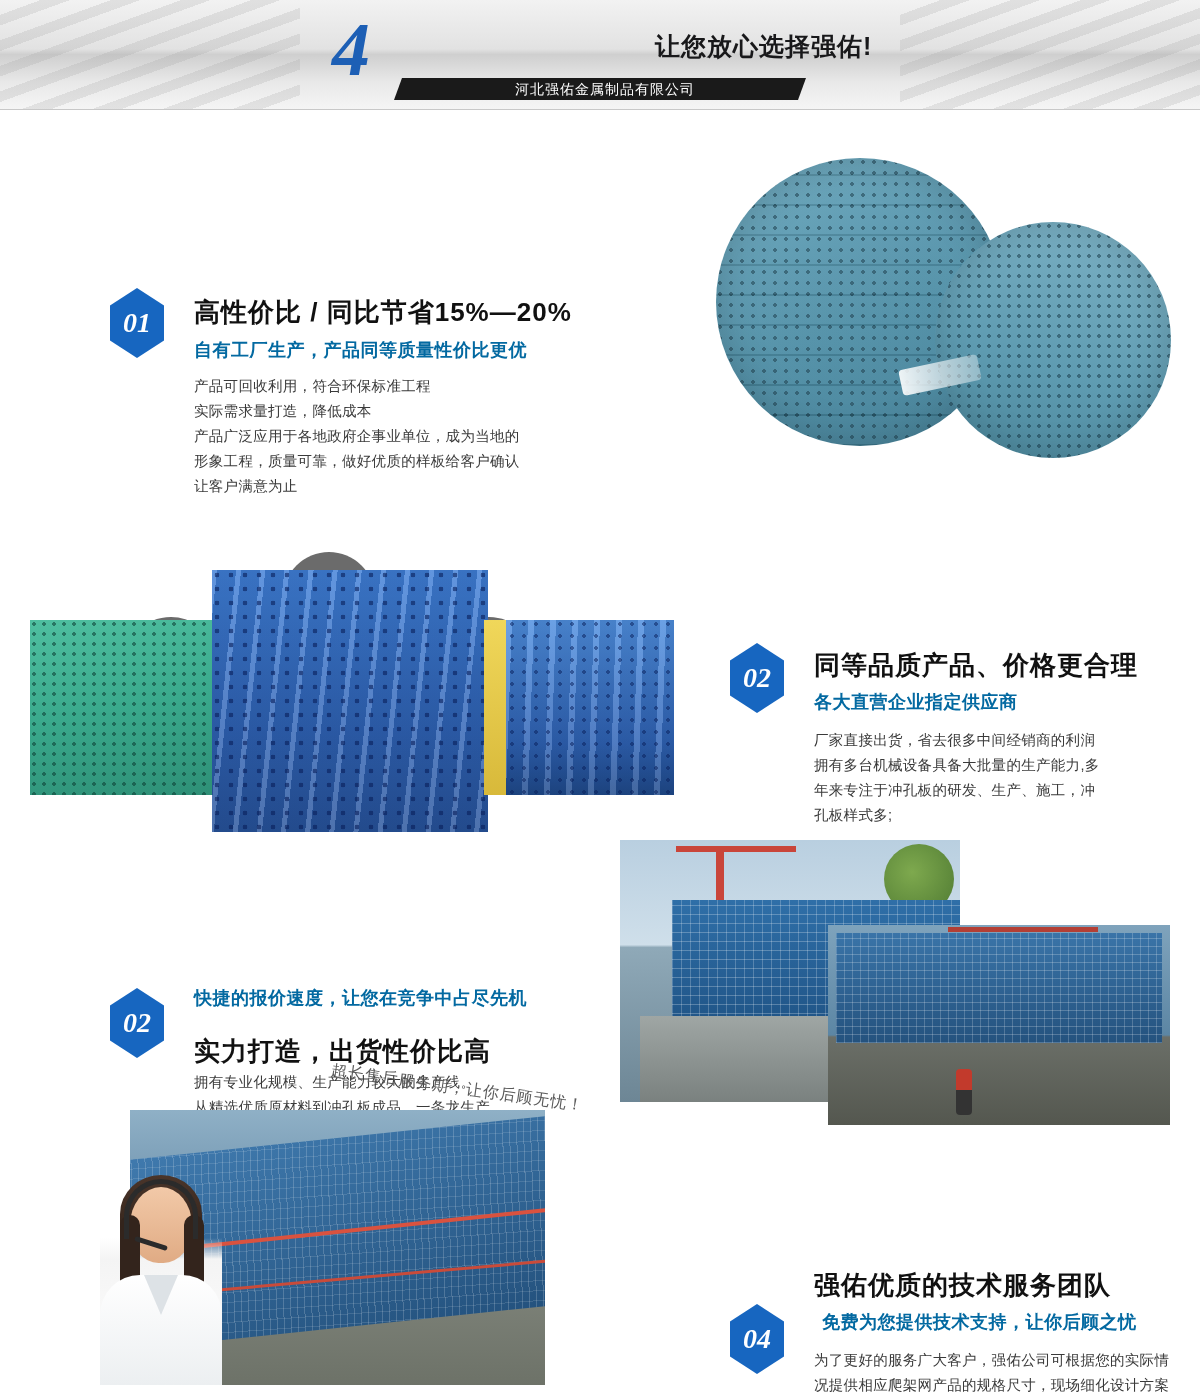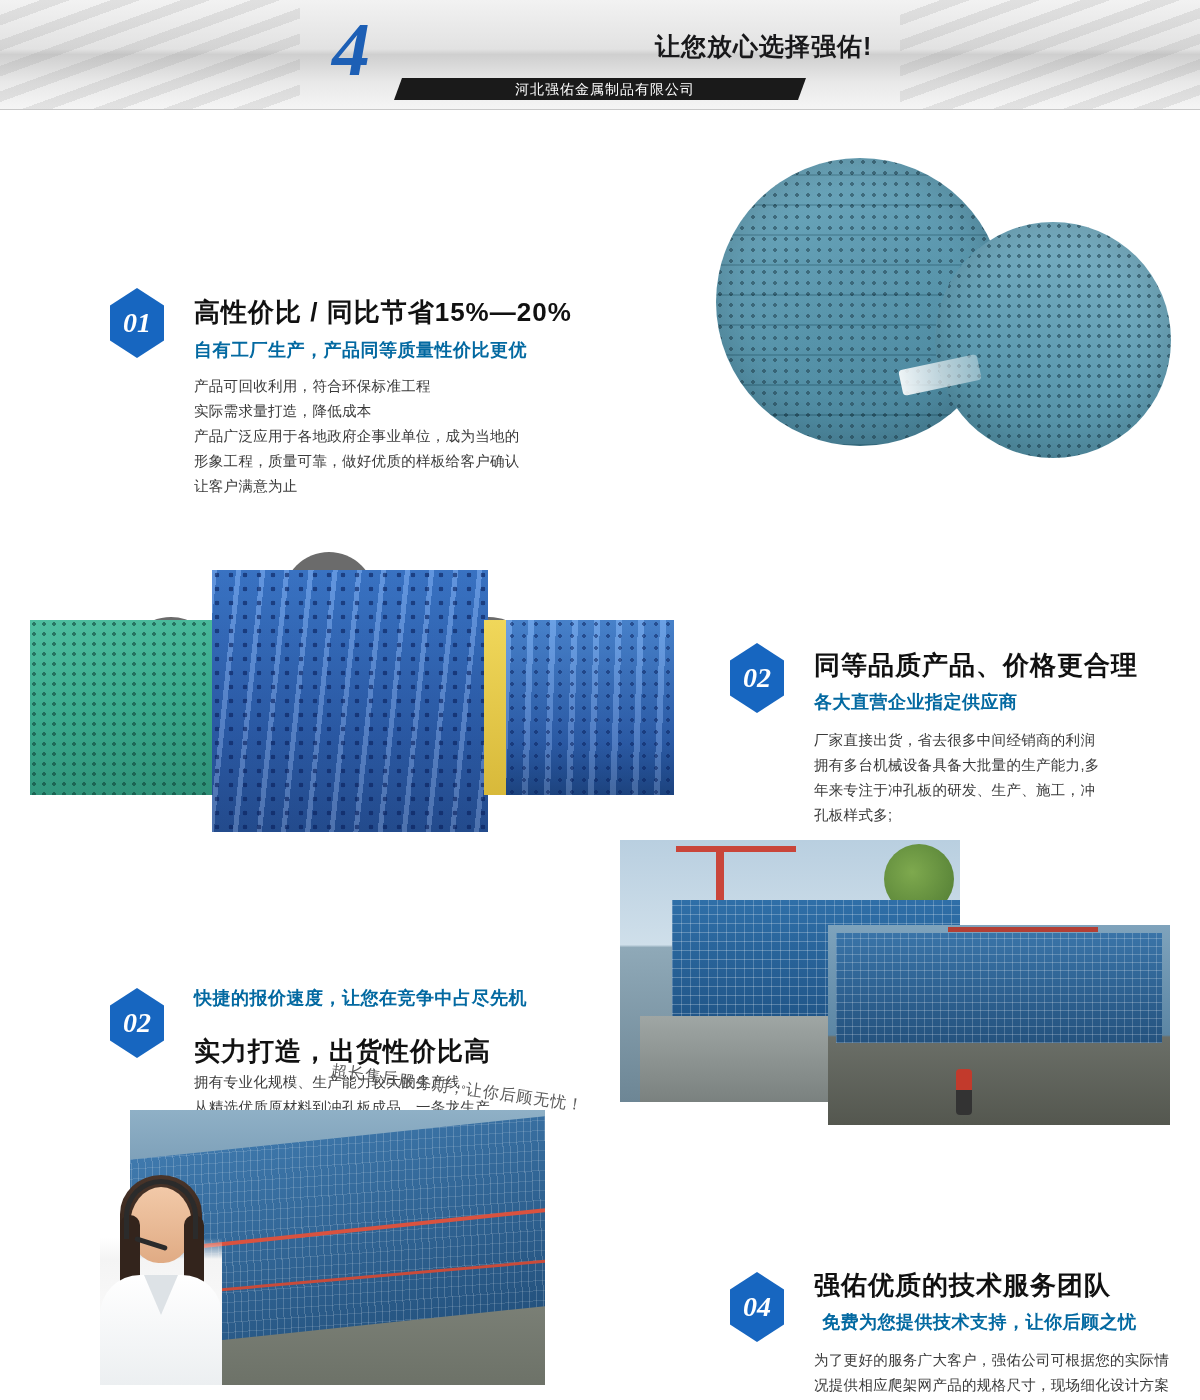--- a/index.html
+++ b/index.html
@@ -411,19 +411,19 @@
   <div class="head"></div>
   <div class="hair2"></div>
   <div class="hair3"></div>
   <div class="headset"></div>
   <div class="mic"></div>
   <div class="body"></div>
   <div class="collar"></div>
 </div>
 
 <div class="blk">
-  <div class="hexnum" style="left:730px; top:1162px;">04</div>
+  <div class="hexnum" style="left:730px; top:1194px;">04</div>
   <div class="title-main" style="left:814px; top:1158px;">强佑优质的技术服务团队</div>
   <div class="title-sub" style="left:822px; top:1200px;">免费为您提供技术支持，让你后顾之忧</div>
   <div class="body-text" style="left:814px; top:1238px; width:380px; white-space:pre-line;">为了更好的服务广大客户，强佑公司可根据您的实际情
 况提供相应爬架网产品的规格尺寸，现场细化设计方案
 让您买的放心，用的舒心!</div>
 </div>
 
 </body></html>

